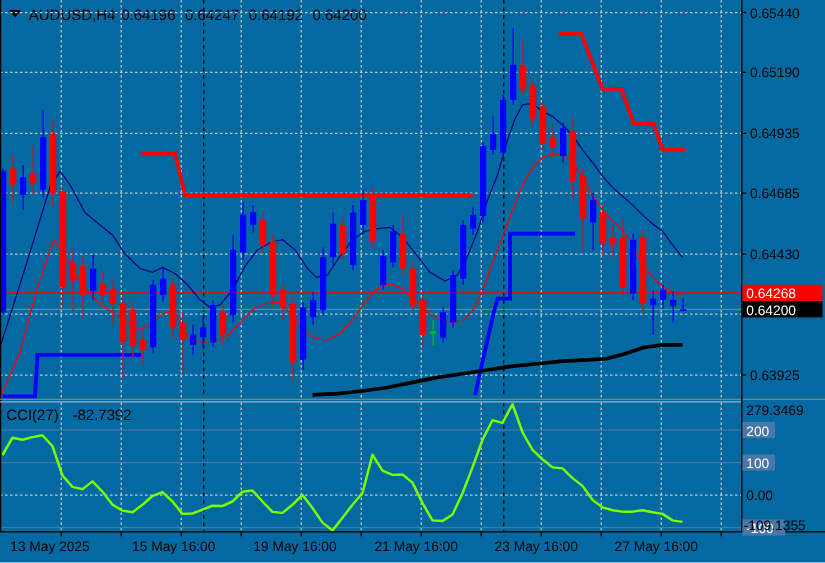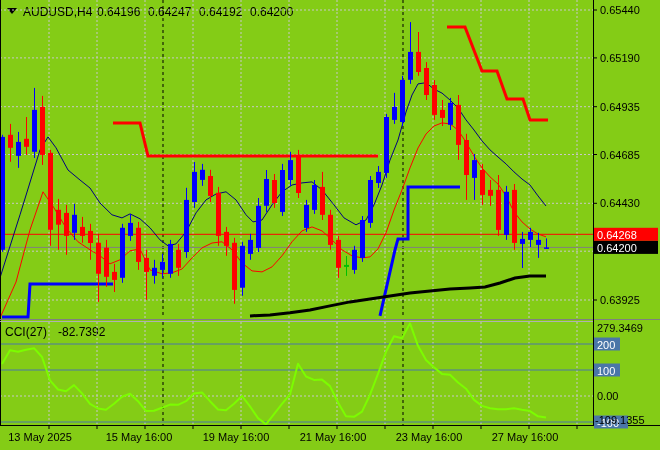--- a/index.html
+++ b/index.html
@@ -1,16 +1,16 @@
 <!DOCTYPE html>
 <html><head>
 <meta charset="utf-8">
 <style>
   html,body{margin:0;padding:0;background:#fff;}
-  #win{position:relative;width:660px;height:450px;background:#84cc16;overflow:hidden;
+  #win{position:relative;width:660px;height:450px;background:#0369a1;overflow:hidden;
        font-family:"Liberation Sans",sans-serif;}
   svg text{font-family:"Liberation Sans",sans-serif;}
   .ttl{font-size:12px;fill:#000;}
   .axlab{font-size:11px;fill:#000;}
   .badgetxt{font-size:11px;fill:#fff;}
 </style>
 </head>
 <body>
 <div id="win">
 

